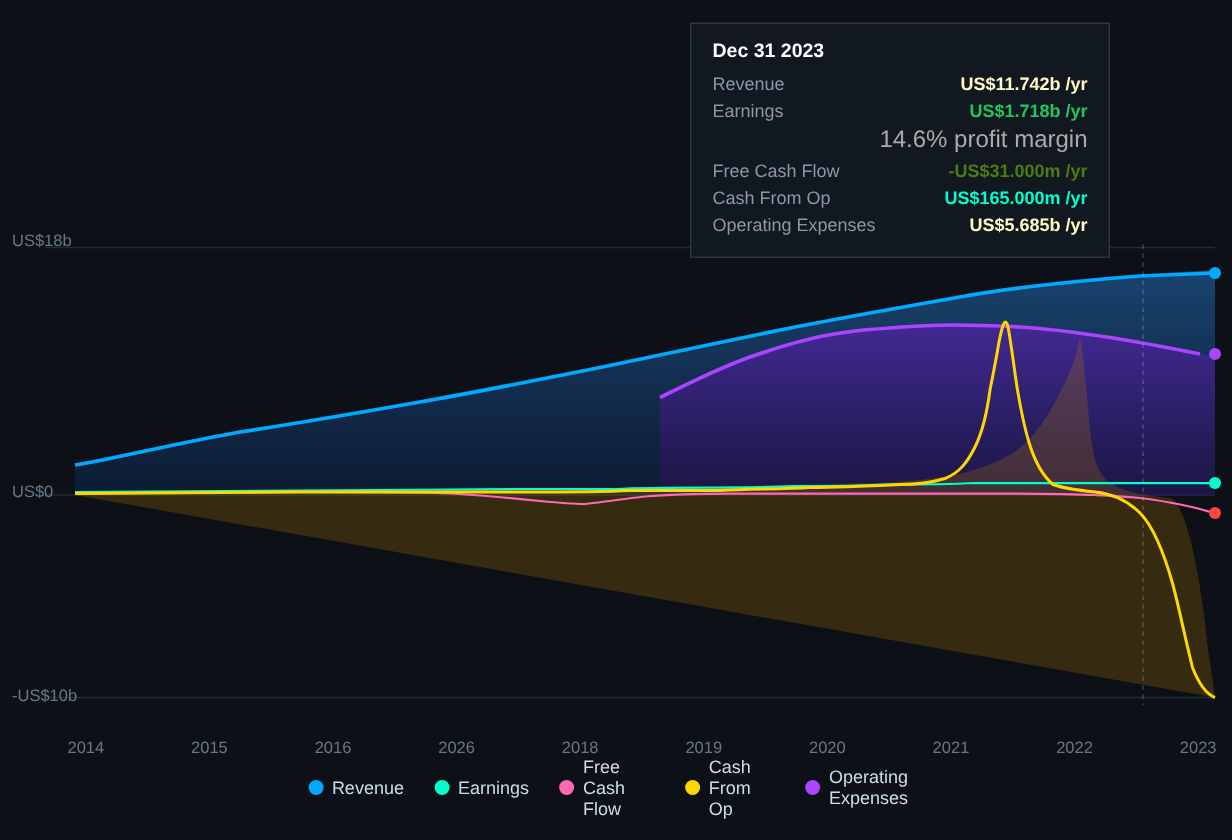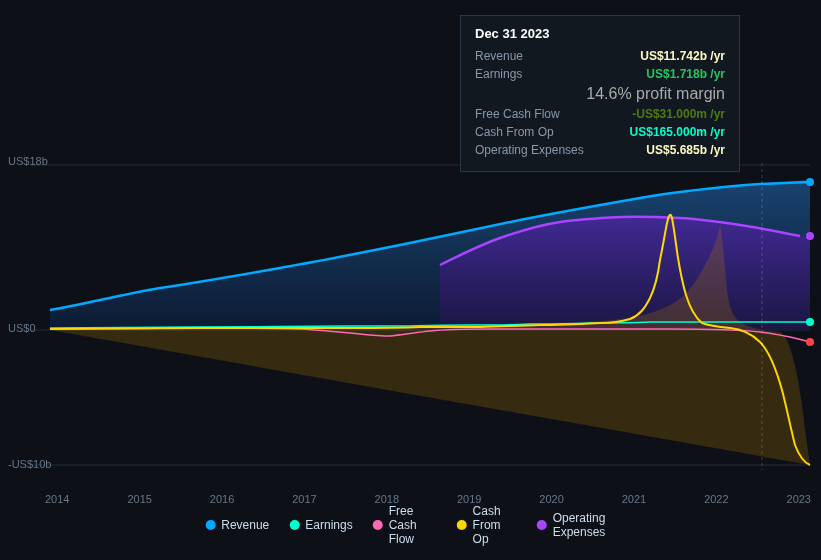--- a/index.html
+++ b/index.html
@@ -178,21 +178,21 @@
   </svg>
 
   <div class="y-label" style="top: 155px;">US$18b</div>
   <div class="y-label" style="top: 322px;">US$0</div>
   <div class="y-label" style="top: 458px;">-US$10b</div>
 
   <div class="x-labels">
     <span class="x-label">2014</span>
     <span class="x-label">2015</span>
     <span class="x-label">2016</span>
-    <span class="x-label">2017</span>
+    <span class="x-label">2026</span>
     <span class="x-label">2018</span>
     <span class="x-label">2019</span>
     <span class="x-label">2020</span>
     <span class="x-label">2021</span>
     <span class="x-label">2022</span>
     <span class="x-label">2023</span>
   </div>
 
   <div class="tooltip-box">
     <div class="tooltip-date">Dec 31 2023</div>

